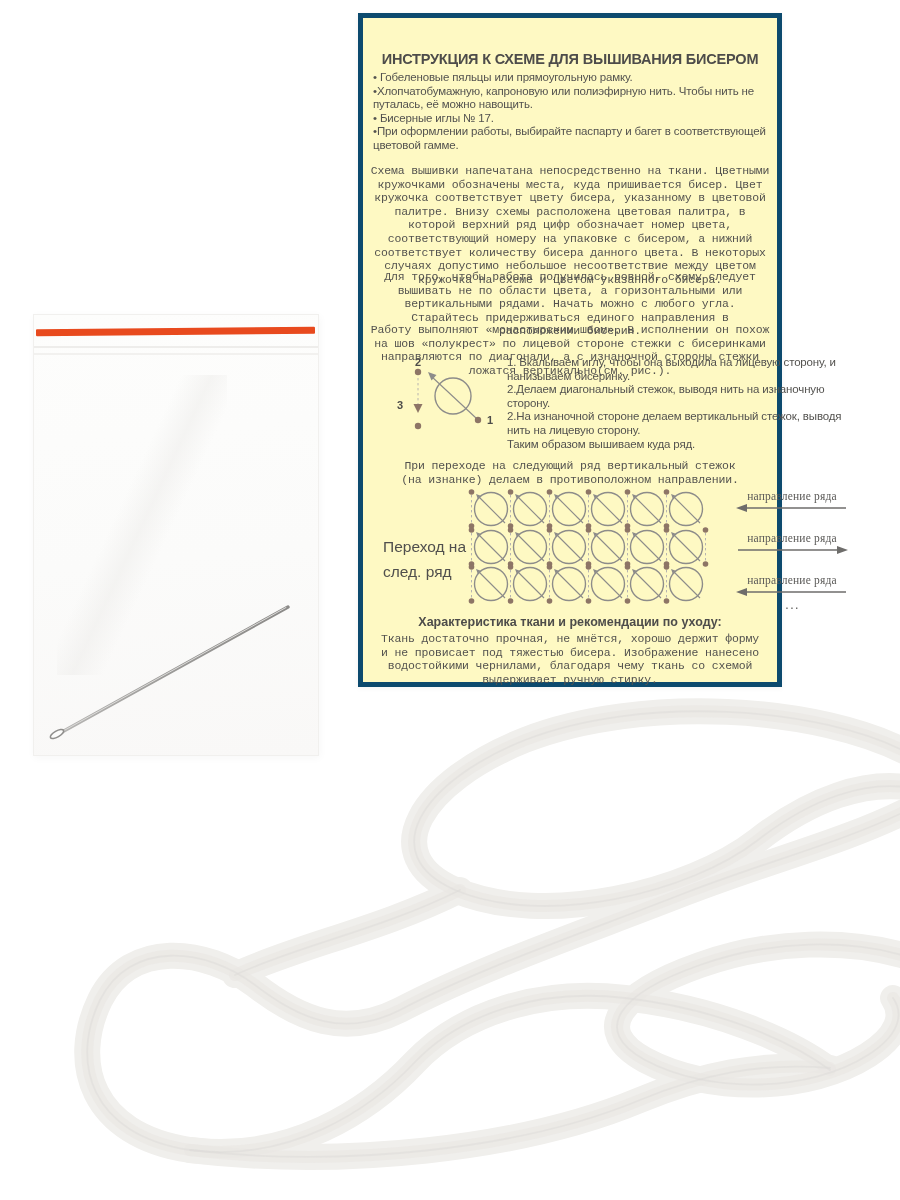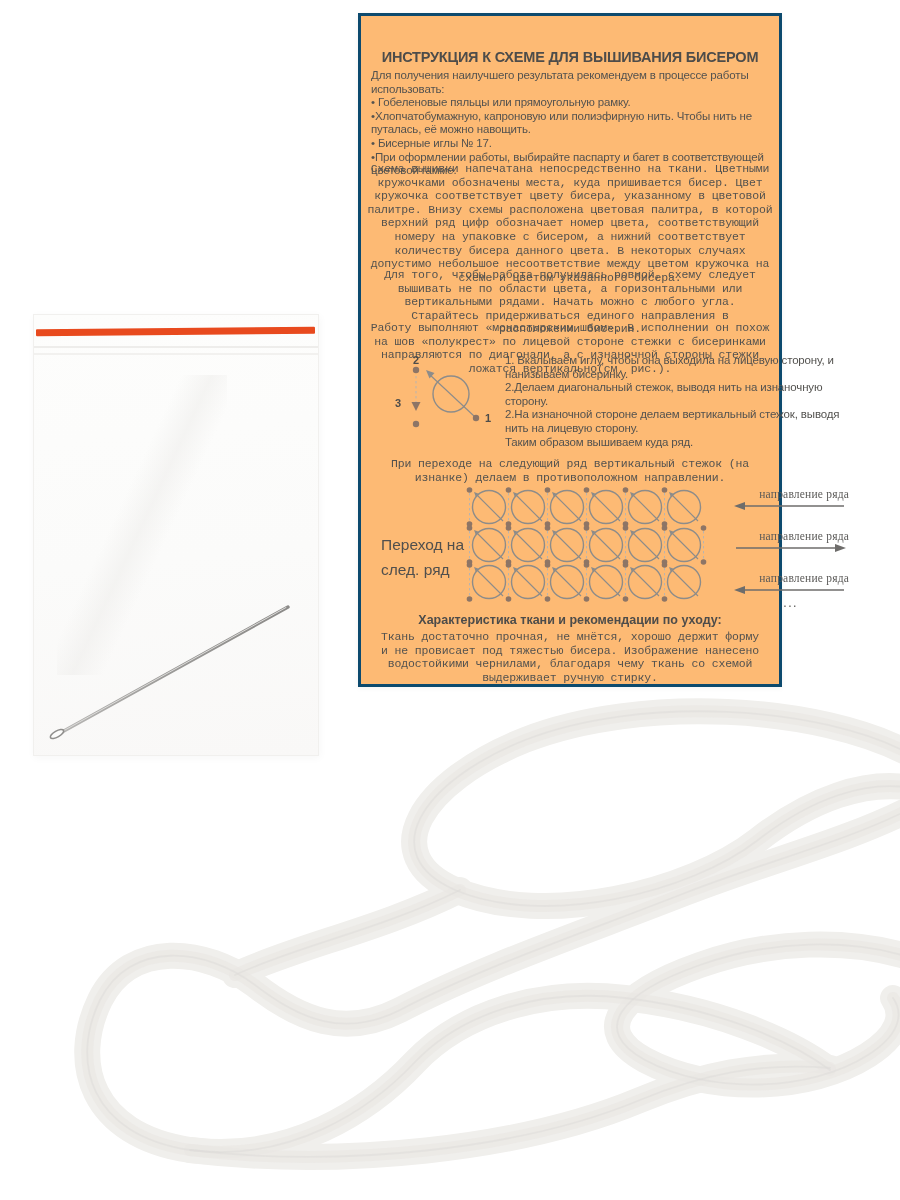--- a/index.html
+++ b/index.html
@@ -1,21 +1,21 @@
 <!DOCTYPE html>
 <html><head>
 <meta charset="utf-8">
 <style>
   html,body{margin:0;padding:0;background:#ffffff;}
   .scene{position:relative;width:900px;height:1200px;background:#ffffff;overflow:hidden;
          font-family:"Liberation Sans", sans-serif;}
 
   
   .paper{position:absolute;left:358px;top:13px;width:424px;height:674px;
-         background:#fdba74;border:3px solid #0c4a6e;box-sizing:border-box;
+         background:#fef9c3;border:5px solid #0c4a6e;box-sizing:border-box;
          box-shadow:0 1px 6px rgba(0,0,0,0.05);color:#51504e;}
   .paper .abs{position:absolute;}
   .p-title{top:33px;left:0;right:0;text-align:center;font-weight:bold;
            font-size:14.5px;letter-spacing:-0.2px;color:#4d4c4a;}
   .bodytext{font-size:11.5px;line-height:13.6px;letter-spacing:-0.15px;color:#53524f;}
   .p-intro{top:53px;left:10px;right:6px;}
   .bullet{margin:0;}
   .p-center{text-align:center;font-family:Liberation Mono, monospace;}
   .p-scheme{top:146px;left:6px;right:6px;}
   .p-even{top:252px;left:10px;right:10px;}
@@ -24,21 +24,21 @@
   .p-nextrow{top:441px;left:30px;right:30px;}
   .p-careheading{top:597px;left:0;right:0;text-align:center;font-weight:bold;
                  font-size:12.5px;color:#4d4c4a;}
   .p-caretext{top:614px;left:14px;right:14px;}
 
   .stitch-svg{top:336px;left:28px;}
   .grid-svg{top:466px;left:100px;}
 
   .transition-label{top:516px;left:20px;font-size:15.5px;line-height:25px;color:#504f4d;}
 
-  .dir-row{position:absolute;left:370px;width:118px;text-align:right;}
+  .dir-row{position:absolute;left:370px;width:118px;text-align:center;}
   .dir-row .dir-label{font-family:"Liberation Serif", serif;font-size:11.5px;
                       color:#5a5957;display:block;letter-spacing:0.2px;}
   .dir-row svg{display:block;margin:1px auto 0;}
   .dir-1{top:472px;} .dir-2{top:514px;} .dir-3{top:556px;}
 
   
   .gc{stroke:#8d8c8a;stroke-width:1.4;fill:none;}
   .gd{stroke:#8d8c8a;stroke-width:1.1;}
   .gv{stroke:#b7b4b0;stroke-width:1;stroke-dasharray:2.4 2.6;}
   .gp{fill:#8d7566;}
@@ -68,21 +68,20 @@
 </head>
 <body>
 
 <div class="scene">
 
   <div class="paper">
 
     <div class="abs p-title">ИНСТРУКЦИЯ К СХЕМЕ ДЛЯ ВЫШИВАНИЯ БИСЕРОМ</div>
 
     <div class="abs p-intro bodytext">
-      <div>Для получения наилучшего результата рекомендуем в процессе работы использовать:</div>
       <div class="bullet">• Гобеленовые пяльцы или прямоугольную рамку.</div>
       <div class="bullet">•Хлопчатобумажную, капроновую или полиэфирную нить. Чтобы нить не путалась, её можно навощить.</div>
       <div class="bullet">• Бисерные иглы № 17.</div>
       <div class="bullet">•При оформлении работы, выбирайте паспарту и багет в соответствующей цветовой гамме.</div>
     </div>
 
     <div class="abs p-scheme p-center bodytext">Схема вышивки напечатана непосредственно на ткани. Цветными кружочками обозначены места, куда пришивается бисер. Цвет кружочка соответствует цвету бисера, указанному в цветовой палитре. Внизу схемы расположена цветовая палитра, в которой верхний ряд цифр обозначает номер цвета, соответствующий номеру на упаковке с бисером, а нижний соответствует количеству бисера данного цвета. В некоторых случаях допустимо небольшое несоответствие между цветом кружочка на схеме и цветом указанного бисера.</div>
 
     <div class="abs p-even p-center bodytext">Для того, чтобы работа получилась ровной, схему следует вышивать не по области цвета, а горизонтальными или вертикальными рядами. Начать можно с любого угла. Старайтесь придерживаться единого направления в расположении бисерин.</div>
 

